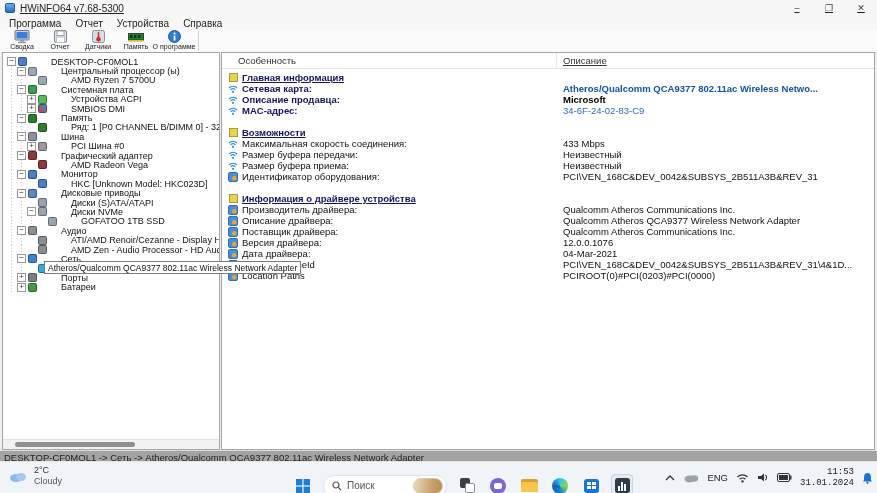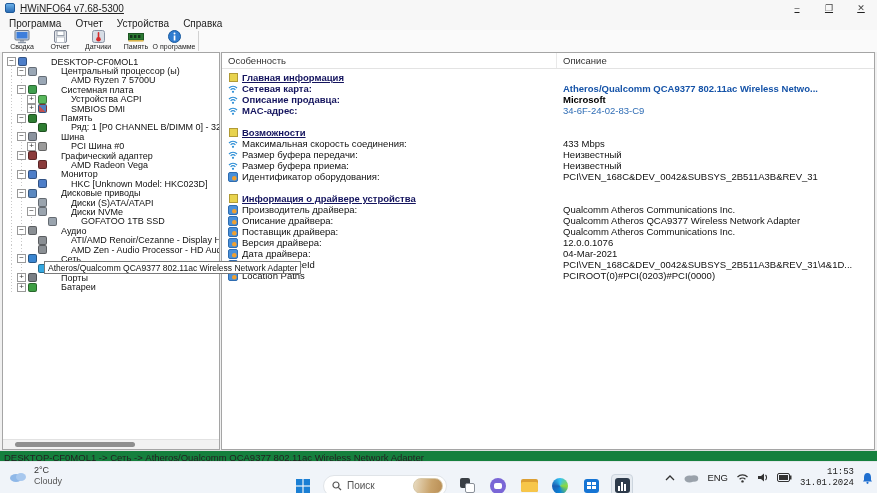--- a/index.html
+++ b/index.html
@@ -42,39 +42,39 @@
   .ti-monitor-icon{background:#4d7ec9;} .ti-drives-icon{background:#5a88c0;}
   .ti-disk-icon{background:#9aa4ae;} .ti-audio-icon{background:#8a8f94;}
   .ti-network-icon{background:#3a85d0;} .ti-wifi-icon{background:#35a8e0;}
   .ti-ports-icon{background:#7a7f85;} .ti-battery-icon{background:#3d9e43;}
 
   .hscroll{position:absolute;left:0;right:0;bottom:0;height:9px;background:#f2f2f2;border-top:1px solid #e2e2e2;}
   .hthumb{position:absolute;left:12px;width:120px;top:2px;height:5px;background:#8f8f8f;border-radius:3px;}
 
   
   .details-header{height:15px;border-bottom:1px solid #e3e3e3;display:flex;font-size:9.5px;color:#333;align-items:center;}
-  .dh-col1{padding-left:6px;width:335px;box-sizing:border-box;border-right:1px solid #e9e9e9;height:100%;display:flex;align-items:center;}
-  .dh-col2{padding-left:6px;flex:1;}
+  .dh-col1{padding-left:16px;width:335px;box-sizing:border-box;border-right:1px solid #e9e9e9;height:100%;display:flex;align-items:center;}
+  .dh-col2{padding-left:6px;flex:1;text-decoration:underline;}
   .detail-rows{padding-top:3px;}
   .detail-row{height:11px;display:grid;grid-template-columns:335px 1fr;align-items:center;font-size:9.5px;}
   .blank-row{height:11px;}
   .dr-label{display:flex;align-items:center;padding-left:6px;white-space:nowrap;overflow:hidden;color:#101010;}
   .dr-icon{width:10px;height:10px;margin-right:4px;flex:none;display:inline-flex;align-items:center;justify-content:center;}
   .sec-box{width:9px;height:9px;background:#e8d34e;border:1px solid #b19a35;box-sizing:border-box;}
   .dr-value{padding-left:6px;white-space:nowrap;overflow:hidden;color:#101010;}
   .section-label{font-weight:bold;color:#14145e;text-decoration:underline;}
   .lbl-bold{font-weight:bold;color:#14145e;}
   .val-blue-bold{color:#1553a8;font-weight:bold;}
   .val-bold{font-weight:bold;color:#000;}
   .val-blue{color:#2f6db5;}
 
   .tooltip{position:absolute;left:44px;top:261px;height:13px;background:#fff;border:1px solid #7a7a7a;
            display:flex;align-items:center;padding:0 3px;font-size:8.5px;white-space:nowrap;z-index:30;color:#111;box-sizing:border-box;}
 
-  .statusbar{position:absolute;top:450px;left:0;right:0;height:12px;background:#15803d;font-size:9.5px;color:#222;
+  .statusbar{position:absolute;top:450px;left:0;right:0;height:12px;background:#a3a3a3;font-size:9.5px;color:#222;
              display:flex;align-items:center;padding-left:4px;border-top:1px solid #dedede;}
 
   
   .taskbar{position:absolute;bottom:0;left:0;right:0;height:31px;background:#f0f4f9;border-top:1px solid #e3e7eb;}
   .weather{position:absolute;left:8px;top:3px;display:flex;align-items:center;gap:6px;}
   .w-lines{font-size:9px;line-height:11px;color:#333;}
   .w-cond{color:#555;}
   .tb-center{position:absolute;left:292px;top:8px;height:31px;display:flex;align-items:center;gap:9px;}
   .tb-ic{width:22px;height:24px;display:flex;align-items:center;justify-content:center;border-radius:4px;position:relative;}
   .search-pill{width:124px;height:22px;border-radius:11px;background:#fff;border:1px solid #e0e4e8;display:flex;align-items:center;padding:0 3px 0 8px;box-sizing:border-box;}

